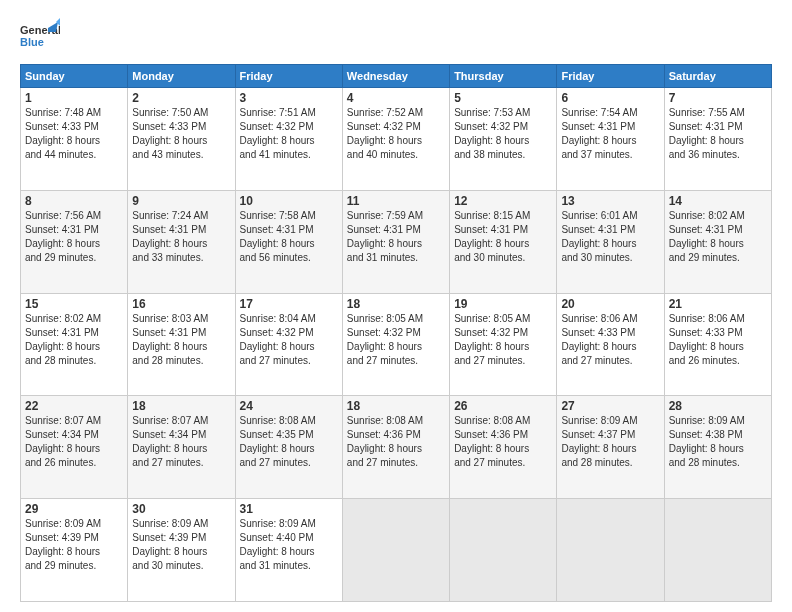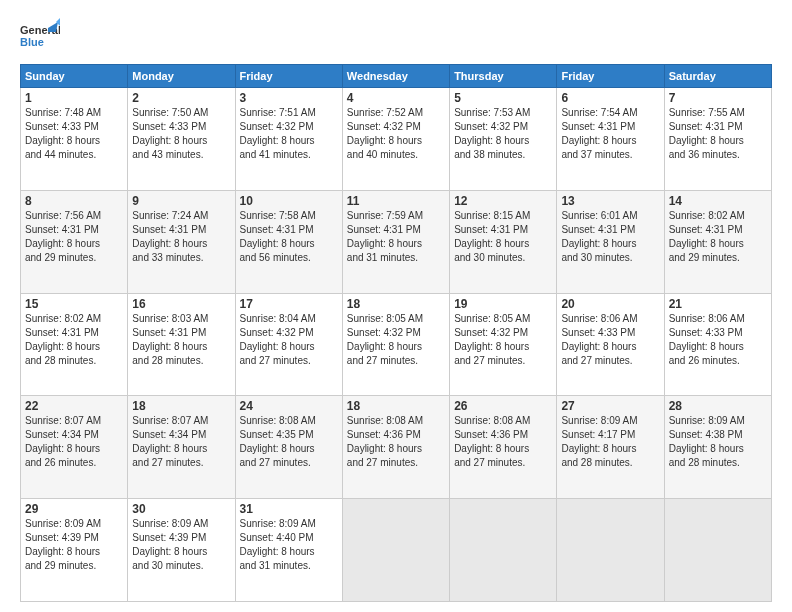--- a/index.html
+++ b/index.html
@@ -356,21 +356,21 @@
             <span>Sunrise: 8:08 AM</span><br>
             <span>Sunset: 4:36 PM</span><br>
             <span>Daylight: 8 hours</span><br>
             <span>and 27 minutes.</span>
           </div>
           </td>
           <td>
           <span class="day-num">27</span>
           <div class="day-info">
             <span>Sunrise: 8:09 AM</span><br>
-            <span>Sunset: 4:17 PM</span><br>
+            <span>Sunset: 4:37 PM</span><br>
             <span>Daylight: 8 hours</span><br>
             <span>and 28 minutes.</span>
           </div>
           </td>
           <td>
           <span class="day-num">28</span>
           <div class="day-info">
             <span>Sunrise: 8:09 AM</span><br>
             <span>Sunset: 4:38 PM</span><br>
             <span>Daylight: 8 hours</span><br>

